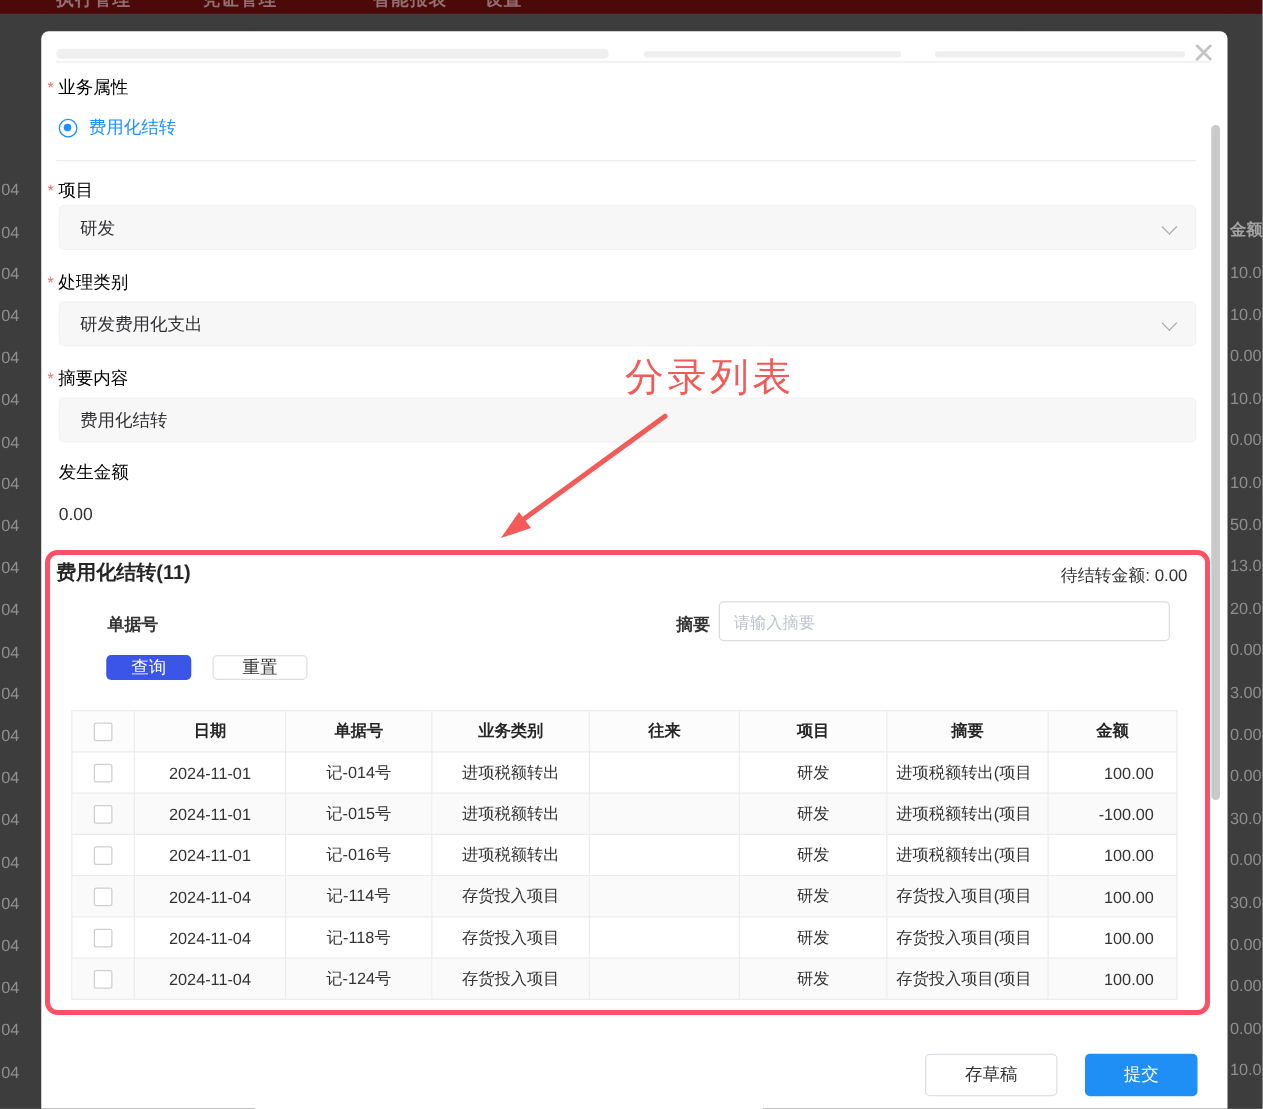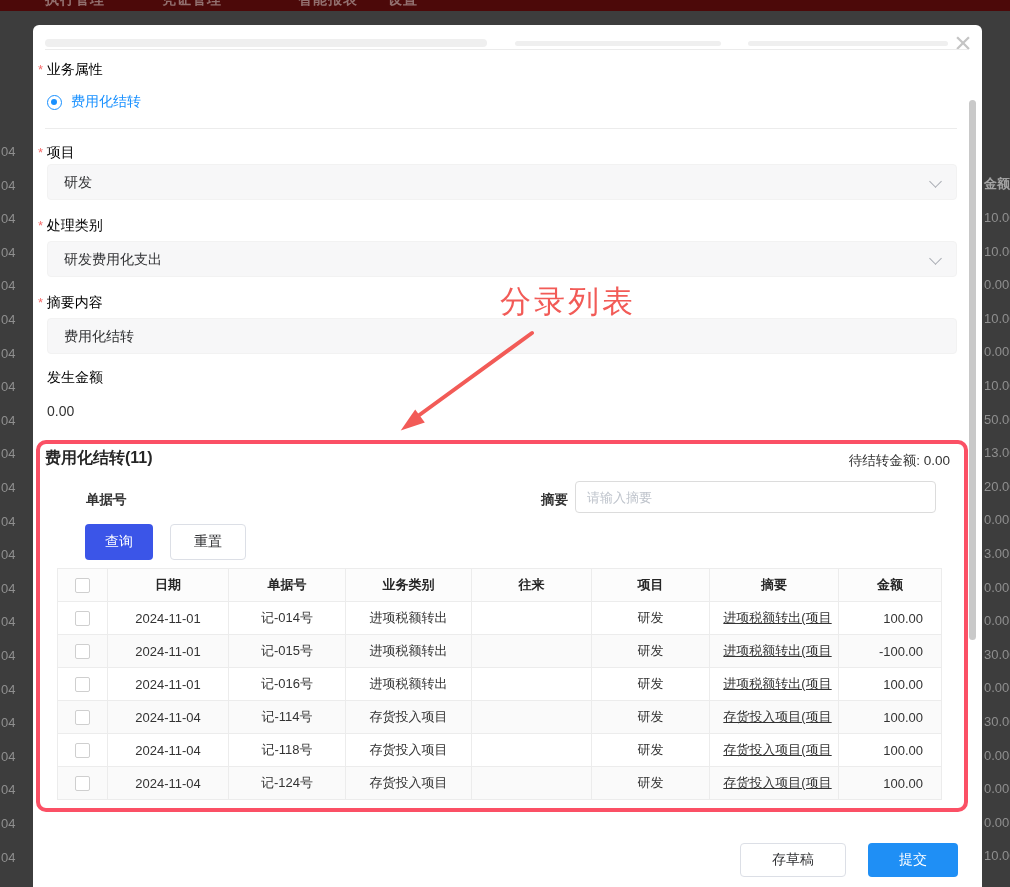--- a/index.html
+++ b/index.html
@@ -51,34 +51,34 @@
   
   .entries-box { position:absolute; left:3px; top:415px; width:932px; height:372px;
     border:4px solid var(--highlight_red); border-radius:10px; background:#fff; }
   .entries-title { position:absolute; left:5px; top:4px; font-size:16px; font-weight:bold; color:#262626; }
   .pending { position:absolute; right:14px; top:8px; font-size:13.5px; color:#333; }
   .filt-label { position:absolute; font-size:13.5px; font-weight:600; color:#333; }
   .filt-input { position:absolute; height:32px; width:361px; background:#fff;
     border:1px solid #dcdcdc; border-radius:4px; font-size:13px; color:#333;
     padding:0 11px; font-family:inherit; }
   .filt-input::placeholder { color:#bfc4cc; }
-  .btn { position:absolute; height:36px; border-radius:4px; font-size:14px;
+  .btn { position:absolute; height:20px; border-radius:4px; font-size:14px;
     font-family:inherit; cursor:pointer; border:1px solid transparent; }
   .btn-query { left:45px; top:80px; width:68px; background:var(--query_blue);
     color:#fff; border:none; }
   .btn-reset { left:130px; top:80px; width:76px; background:#fff;
     border:1px solid #dcdfe6; color:#303133; }
   
   table.entries { position:absolute; left:17px; top:124px; width:884px;
     border-collapse:collapse; table-layout:fixed; }
   table.entries th, table.entries td { border:1px solid #ececec; height:33px;
     font-size:13px; color:#333; text-align:center; overflow:hidden; white-space:nowrap; }
   table.entries th { font-weight:bold; background:#fcfcfc; color:#262626; }
   table.entries tr.alt td { background:#fafafa; }
-  table.entries td.sum { text-align:center; padding-left:7px;text-decoration:underline; }
+  table.entries td.sum { text-align:left; padding-left:7px; }
   table.entries td.amt { text-align:right; padding-right:18px; }
   .cb { display:inline-block; width:15px; height:15px; border:1px solid #cfcfcf;
     border-radius:2px; background:#fff; vertical-align:middle; cursor:pointer; }
   
   .btn-draft { left:707px; top:818px; width:106px; height:34px; background:#fff;
     border:1px solid #dcdfe6; color:#303133; }
   .btn-submit { left:835px; top:818px; width:90px; height:34px;
     background:var(--primary_blue); color:#fff; border:none; }
   
   .scroll-thumb { position:absolute; left:936px; top:75px; width:7px; height:540px;

